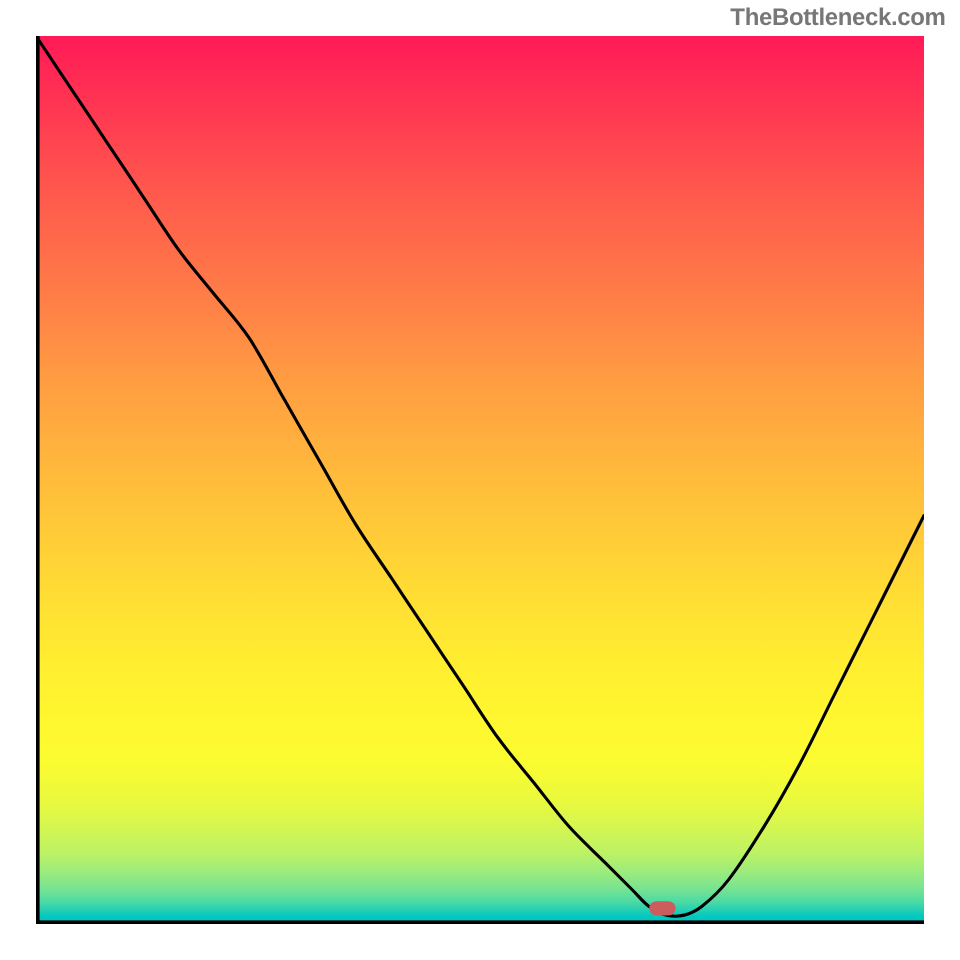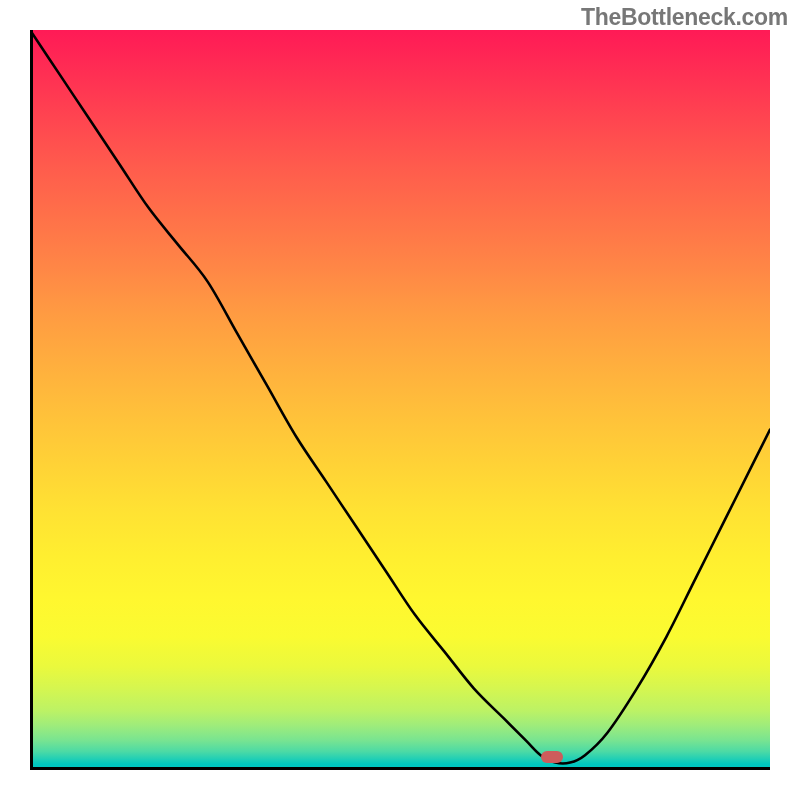--- a/index.html
+++ b/index.html
@@ -82,21 +82,21 @@
   }
   .marker {
     position: absolute;
     background: #cd5c5c;
     border-radius: 8px;
   }
   .watermark {
     position: absolute;
     top: 4px;
     right: 12px;
-    font-size: 23px;
+    font-size: 20px;
     font-weight: 600;
     color: #777;
     letter-spacing: -0.3px;
   }
 </style>
 </head>
 <body>
 
 <div class="chart-container">
   <div class="watermark">TheBottleneck.com</div>

